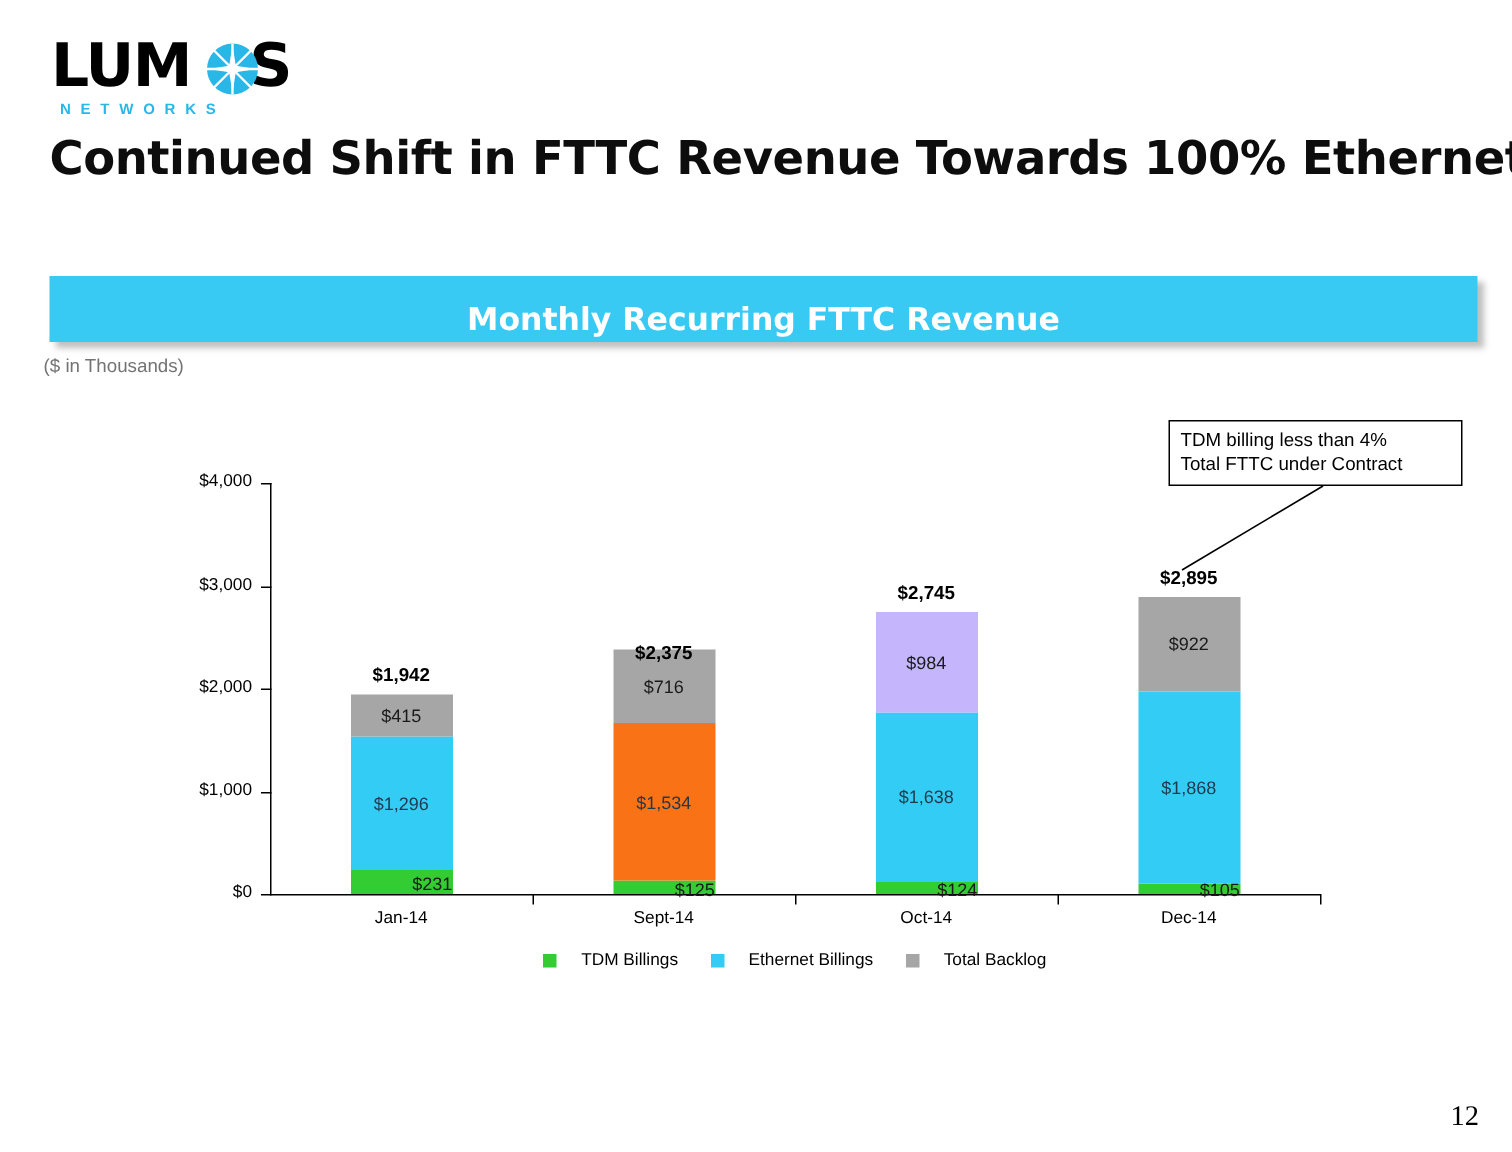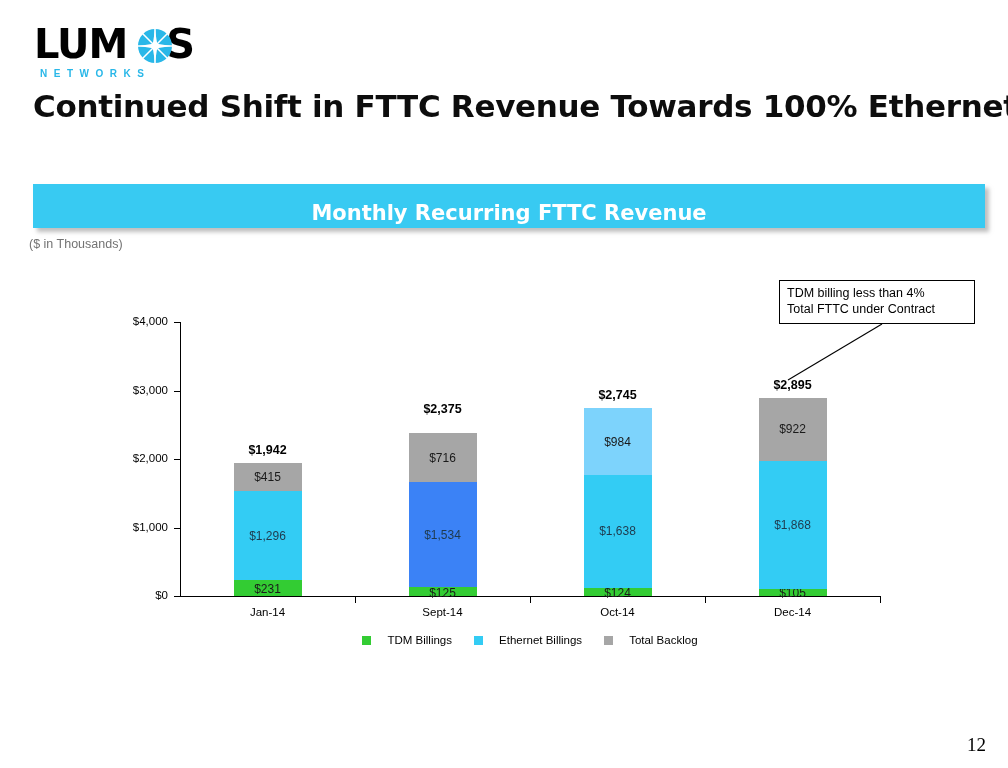--- a/index.html
+++ b/index.html
@@ -184,21 +184,21 @@
   }
   .seg {
     position: absolute;
     width: 100%;
     display: flex;
     align-items: center;
     justify-content: center;
     font-size: 12px;
     box-sizing: border-box;
   }
-  .seg.tdm    { background: #33CC33; color: #1a1a1a; }
+  .seg.tdm    { background: #33CC33; color: #1a1a1a; justify-content: flex-end; }
   .seg.eth    { background: #33CCF4; color: #1f3a4d; }
   .seg.backlog{ background: #A6A6A6; color: #1a1a1a; }
   .seg-label { white-space: nowrap; }
   .total-label {
     position: absolute;
     width: 140px;
     left: 50%;
     transform: translateX(-50%);
     text-align: center;
     font-size: 12.5px;
@@ -312,36 +312,36 @@
       </div>
       <div class="seg backlog" style="bottom: 104.599px; height: 28.4275px; background: rgb(166, 166, 166);">
         <span class="seg-label">$415</span>
       </div>
       <div class="total-label" style="bottom: 139.027px;">$1,942</div>
     </div>
     <div class="bar-group" style="left: 228.5px; width: 68px; height: 274px;">
       <div class="seg tdm" style="bottom: 0px; height: 8.5625px; background: rgb(51, 204, 51);">
         <span class="seg-label" style="position: relative; top: 1px;">$125</span>
       </div>
-      <div class="seg eth" style="bottom: 8.5625px; height: 105.079px; background: #3b82f6;">
+      <div class="seg eth" style="bottom: 8.5625px; height: 105.079px; background: #f97316;">
         <span class="seg-label">$1,534</span>
       </div>
       <div class="seg backlog" style="bottom: 113.641px; height: 49.046px; background: rgb(166, 166, 166);">
         <span class="seg-label">$716</span>
       </div>
-      <div class="total-label" style="bottom: 180px;">$2,375</div>
+      <div class="total-label" style="bottom: 154px;">$2,375</div>
     </div>
     <div class="bar-group" style="left: 403.5px; width: 68px; height: 274px;">
       <div class="seg tdm" style="bottom: 0px; height: 8.494px; background: rgb(51, 204, 51);">
         <span class="seg-label" style="position: relative; top: 1px;">$124</span>
       </div>
       <div class="seg eth" style="bottom: 8.494px; height: 112.203px; background: rgb(51, 204, 244); text-align: right;">
         <span class="seg-label">$1,638</span>
       </div>
-      <div class="seg backlog" style="bottom: 120.697px; height: 67.404px; background: #7dd3fc;">
+      <div class="seg backlog" style="bottom: 120.697px; height: 67.404px; background: #c4b5fd;">
         <span class="seg-label">$984</span>
       </div>
       <div class="total-label" style="bottom: 194.101px;">$2,745</div>
     </div>
     <div class="bar-group" style="left: 578.5px; width: 68px; height: 274px;">
       <div class="seg tdm" style="bottom: 0px; height: 7.1925px; background: rgb(51, 204, 51);">
         <span class="seg-label" style="position: relative; top: 1px;">$105</span>
       </div>
       <div class="seg eth" style="bottom: 7.1925px; height: 127.958px; background: rgb(51, 204, 244);">
         <span class="seg-label">$1,868</span>

